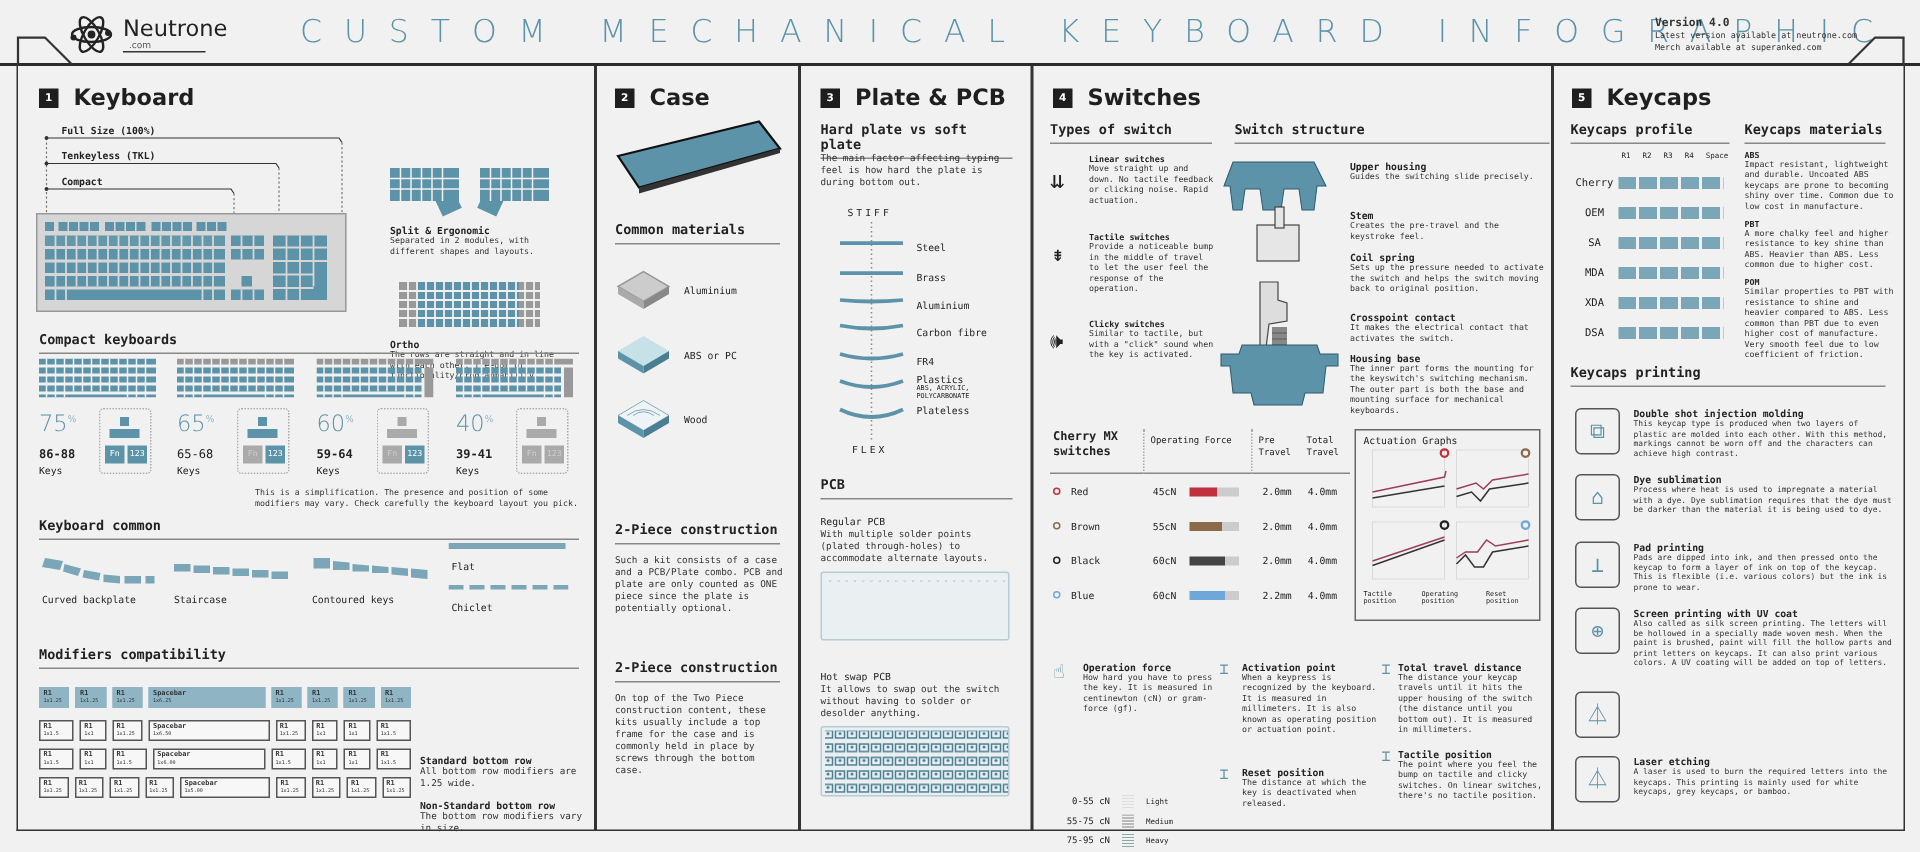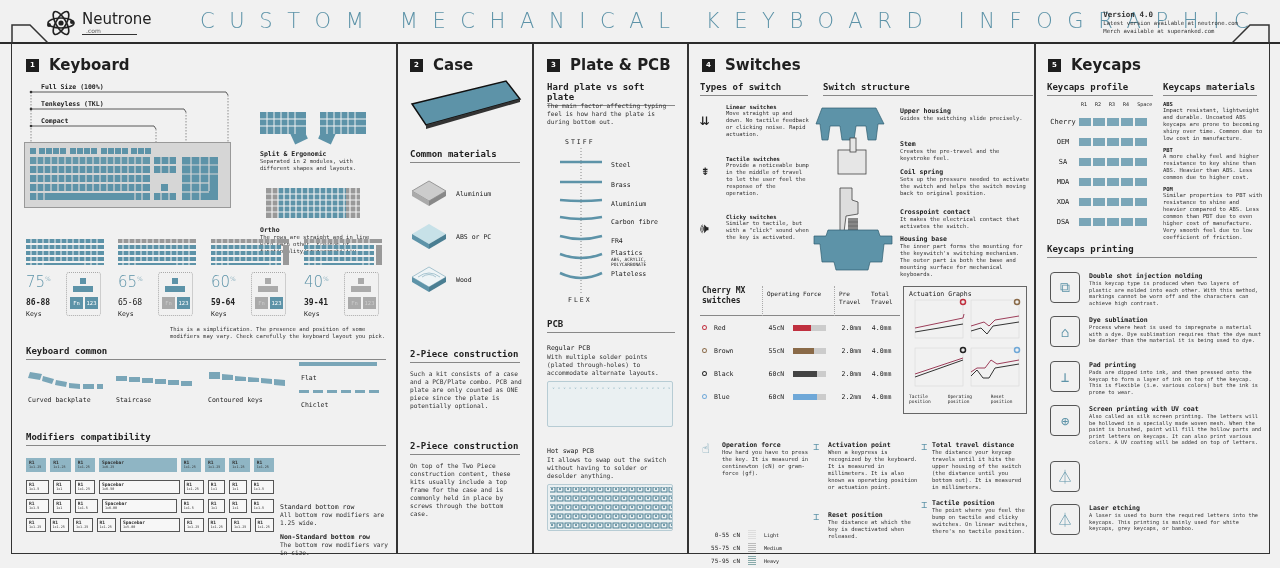--- a/index.html
+++ b/index.html
@@ -198,20 +198,21 @@
         <line x1="78" y1="0" x2="78" y2="30"></line>
         <line x1="84" y1="0" x2="84" y2="30"></line>
         <line x1="90" y1="0" x2="90" y2="30"></line>
       </g>
   </svg>
   <div class="abs" style="top:182px;left:236px;width:120px">
     <div style="font-size:6.5px;font-weight:bold">Ortho</div>
     <div class="txt-s">The rows are straight and in line with each other, freedom of functionality/programmability.</div>
   </div>
 
+  <div class="sub-h abs" style="top:178px;left:2px;width:360px">Compact keyboards</div>
   <div class="abs" style="top:195px;left:2px;width:360px;height:95px">
 
     <div class="abs" style="left:0;width:90px;height:95px">
       <svg width="78" height="26">
           <g fill="#5d93a8">
             <rect x="0" y="0" width="78" height="4"></rect>
             <rect x="0" y="6" width="78" height="4"></rect>
             <rect x="0" y="12" width="78" height="4"></rect>
             <rect x="0" y="18" width="78" height="4"></rect>
             <rect x="0" y="24" width="78" height="2"></rect>
@@ -541,21 +542,21 @@
           <b>R1</b>
           <i>1x1.25</i>
         </div>
       <div class="modk" style="flex:1.25">
           <b>R1</b>
           <i>1x1.25</i>
         </div>
     </div>
   </div>
   <div class="abs" style="top:459px;left:256px;width:110px">
-    <div style="font-size:6.5px;font-weight:normal">Standard bottom row</div>
+    <div style="font-size:6.5px;font-weight:bold">Standard bottom row</div>
     <div class="txt">All bottom row modifiers are 1.25 wide.</div>
   </div>
   <div class="abs" style="top:489px;left:256px;width:110px">
     <div style="font-size:6.5px;font-weight:bold">Non-Standard bottom row</div>
     <div class="txt">The bottom row modifiers vary in size.</div>
   </div>
 </div>
 <style>
   .modk{border:1px solid #555;background:#f7f7f7;display:flex;flex-direction:column;padding:1px 2px;overflow:hidden;min-width:0}
   .modk.std{background:#8fb5c4;border-color:#8fb5c4}

